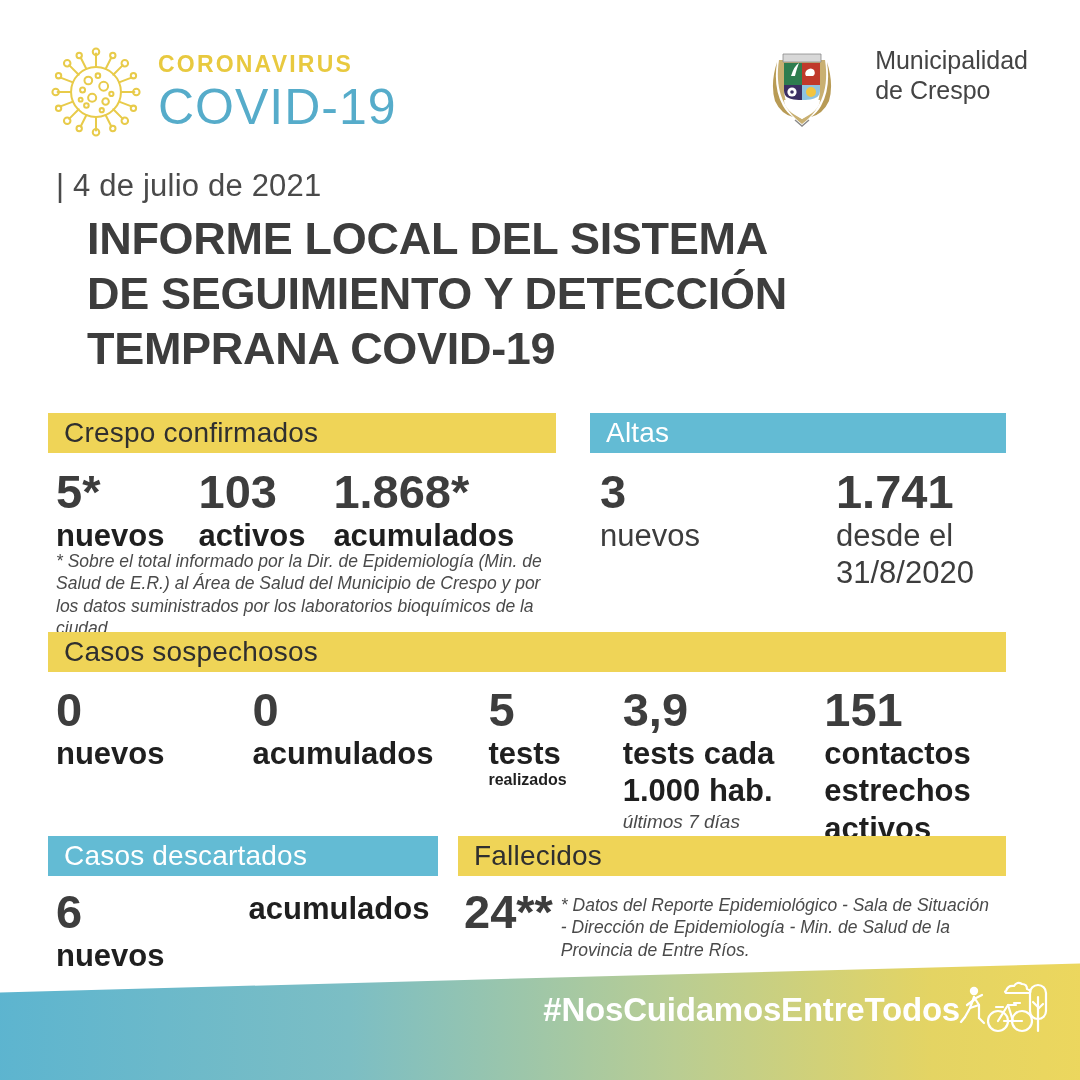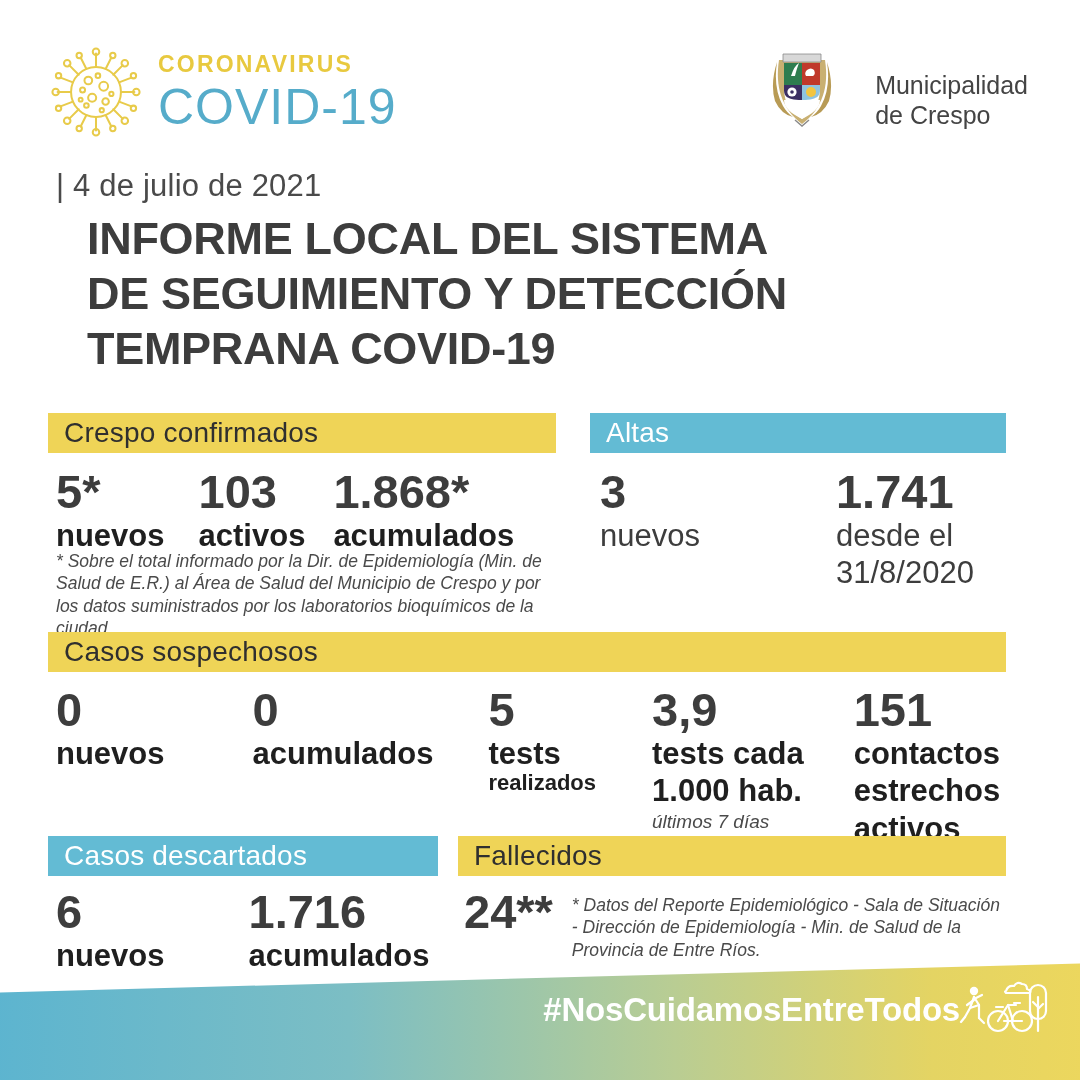--- a/index.html
+++ b/index.html
@@ -58,21 +58,21 @@
     letter-spacing: 1px;
     color: #56acca;
     margin-top: 6px;
   }
 
   .muni {
     position: absolute;
     right: 4px;
     top: 6px;
     display: flex;
-    align-items: flex-end;
+    align-items: flex-start;
     gap: 28px;
   }
   .crest {
     width: 62px;
     height: 84px;
     flex: 0 0 62px;
   }
   .muni-text {
     margin-left: 14px;
     font-size: 25px;
@@ -133,21 +133,21 @@
   .lbl {
     font-size: 31px;
     font-weight: bold;
     line-height: 1.08;
     color: #1f1f1f;
     margin-top: 4px;
     white-space: nowrap;
   }
   .lbl.thin { font-weight: 400; color: #3d3d3d; }
   .sub {
-    font-size: 22px;
+    font-size: 16px;
     font-weight: bold;
     color: #1f1f1f;
     line-height: 1.1;
     margin-top: 1px;
     white-space: nowrap;
   }
   .sub.italic {
     font-weight: 400;
     font-style: italic;
     color: #4a4a4a;
@@ -360,31 +360,30 @@
 
   <div class="bar blue" style="left:48px; top:836px; width:390px;">
     <span>Casos descartados</span>
   </div>
   <div class="stats" style="left:56px; top:888px;">
     <div class="stat" style="margin-right:84px;">
       <div class="num">6</div>
       <div class="lbl">nuevos</div>
     </div>
     <div class="stat" style="margin-right:0;">
-      <div class="num">1.716</div>
       <div class="lbl">acumulados</div>
     </div>
   </div>
 
   <div class="bar yellow" style="left:458px; top:836px; width:548px;">
     <span>Fallecidos</span>
   </div>
   <div style="position:absolute; left:464px; top:888px; width:548px; display:flex; align-items:flex-start;">
     <div class="num" style="font-size:47px; margin-right:8px;">24**</div>
-    <div class="note" style="width:438px; padding-top:6px;margin-left:11px;">* Datos del Reporte Epidemiológico - Sala de Situación - Dirección de Epidemiología - Min. de Salud de la Provincia de Entre Ríos.</div>
+    <div class="note" style="width:438px; padding-top:6px;">* Datos del Reporte Epidemiológico - Sala de Situación - Dirección de Epidemiología - Min. de Salud de la Provincia de Entre Ríos.</div>
   </div>
 
   <div class="footer">
     <div class="footer-band"></div>
     <div class="hashtag">#NosCuidamosEntreTodos</div>
     <svg class="foot-icons" viewBox="0 0 90 70">
       <g fill="none" stroke="#ffffff" stroke-width="2.2" stroke-linecap="round" stroke-linejoin="round">
         <g>
           <circle cx="16" cy="14" r="4.2" fill="#ffffff" stroke="none"></circle>
           <path d="M16 20 L12 31 L7 40"></path>

